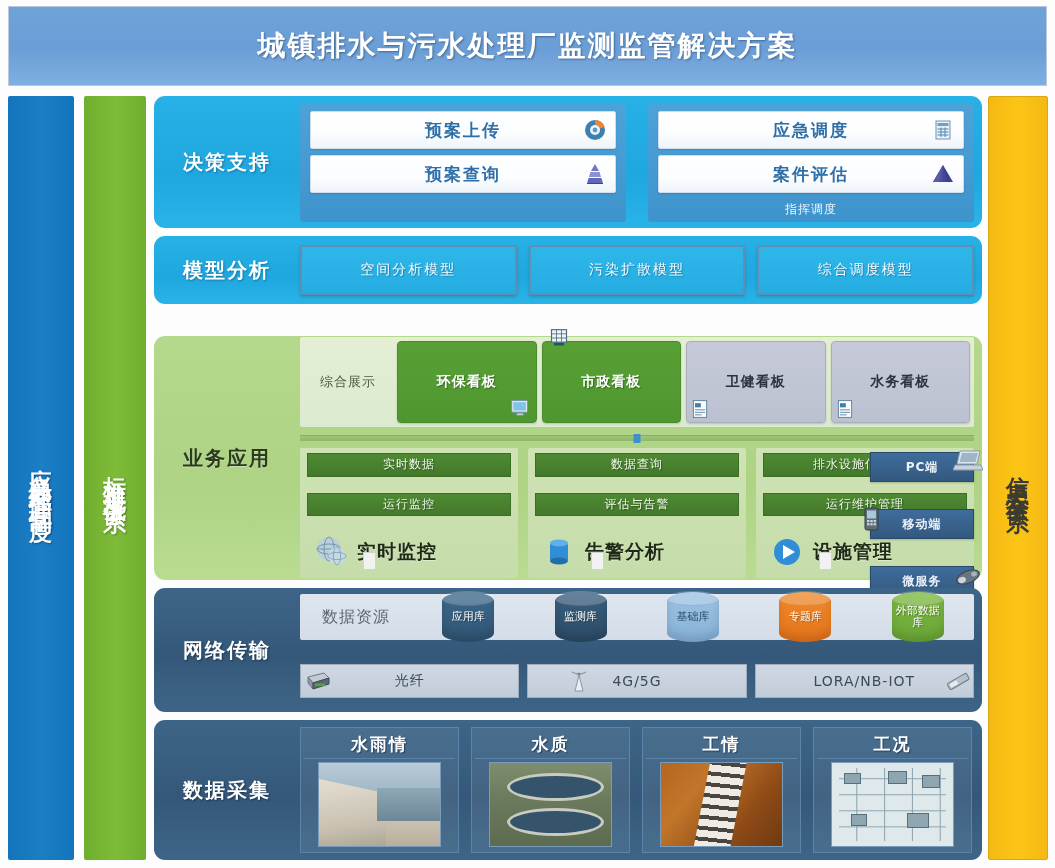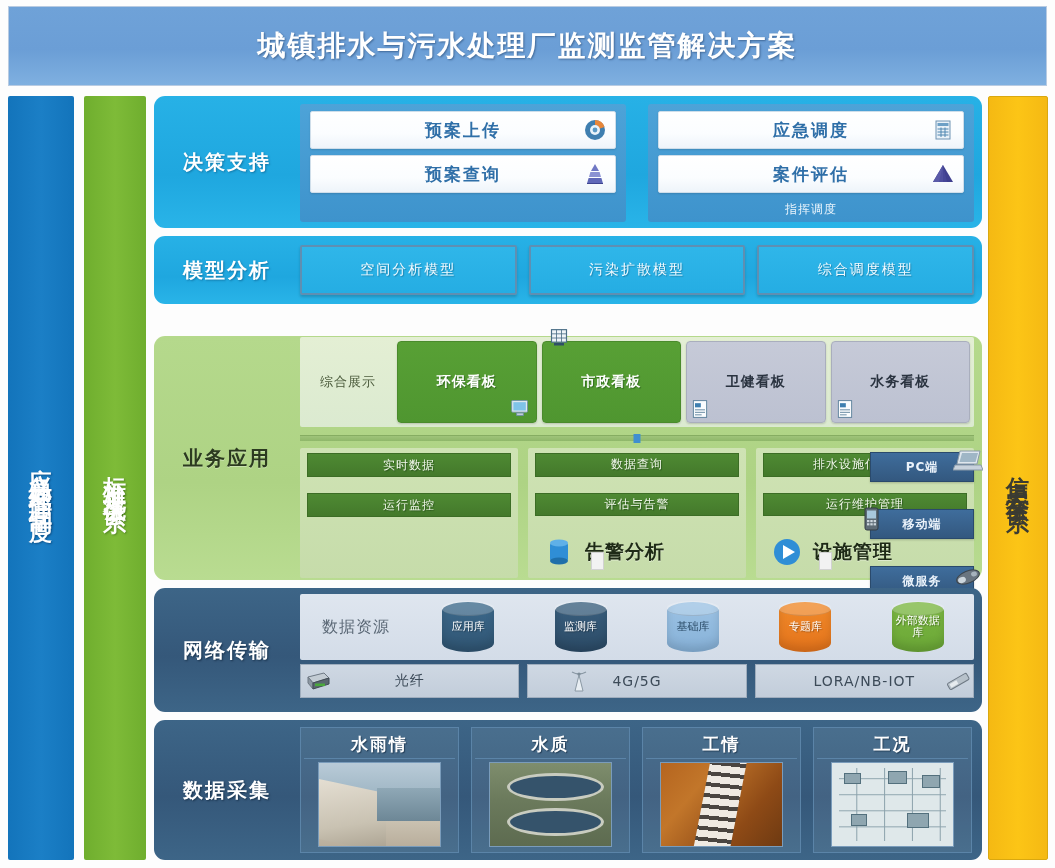--- a/index.html
+++ b/index.html
@@ -266,21 +266,21 @@
   .biz-side-ico.left { left:-14px; top:-3px; }
 
   
   #panel-network {
     top: 492px; height: 124px;
     background: linear-gradient(180deg,#3d6587 0%,#35587a 55%,#3d6587 100%);
   }
   #panel-network .panel-label { color:#ffffff; text-shadow:1px 1px 2px rgba(0,20,40,.55); }
   .net-body { padding:7px 8px 7px 0; position:relative; }
   .net-top {
-    position:absolute; left:0; top:6px; right:8px; height:66px;
+    position:absolute; left:0; top:6px; right:8px; height:46px;
     background: linear-gradient(180deg,#dfe6ef 0%,#d3dce8 100%);
     border-radius:2px;
     display:flex; align-items:center; gap:16px;
     padding:2px 8px;
   }
   .net-res-label {
     flex:0 0 96px; text-align:center;
     font-size:16px; color:#5b6876; letter-spacing:1px;
   }
   .db {
@@ -569,20 +569,39 @@
 
         <div class="biz-cols">
 
           <div class="biz-col">
             <div class="biz-chip">
               <span class="biz-chip-label">实时数据</span>
             </div>
             <div class="biz-chip">
               <span class="biz-chip-label">运行监控</span>
             </div>
+            <div class="biz-feature">
+              <span class="biz-feature-ico">
+                <svg viewBox="0 0 40 40" width="40" height="40">
+                  <circle cx="18" cy="17" r="12" fill="#b9cfdd" opacity="0.85"></circle>
+                  <g stroke="#6e96b0" stroke-width="1" fill="none">
+                    <ellipse cx="18" cy="17" rx="12" ry="5"></ellipse>
+                    <ellipse cx="18" cy="17" rx="5" ry="12"></ellipse>
+                    <line x1="6" y1="17" x2="30" y2="17"></line>
+                  </g>
+                  <circle cx="26" cy="24" r="9" fill="#c6d9e6" opacity="0.9"></circle>
+                  <g stroke="#7fa4bc" stroke-width="0.9" fill="none">
+                    <ellipse cx="26" cy="24" rx="9" ry="3.6"></ellipse>
+                    <ellipse cx="26" cy="24" rx="3.6" ry="9"></ellipse>
+                  </g>
+                </svg>
+              </span>
+              <span class="biz-feature-label">实时监控</span>
+              <span class="biz-doc"></span>
+            </div>
           </div>
 
           <div class="biz-col">
             <div class="biz-chip">
               <span class="biz-chip-label">数据查询</span>
             </div>
             <div class="biz-chip">
               <span class="biz-chip-label">评估与告警</span>
             </div>
             <div class="biz-feature">

